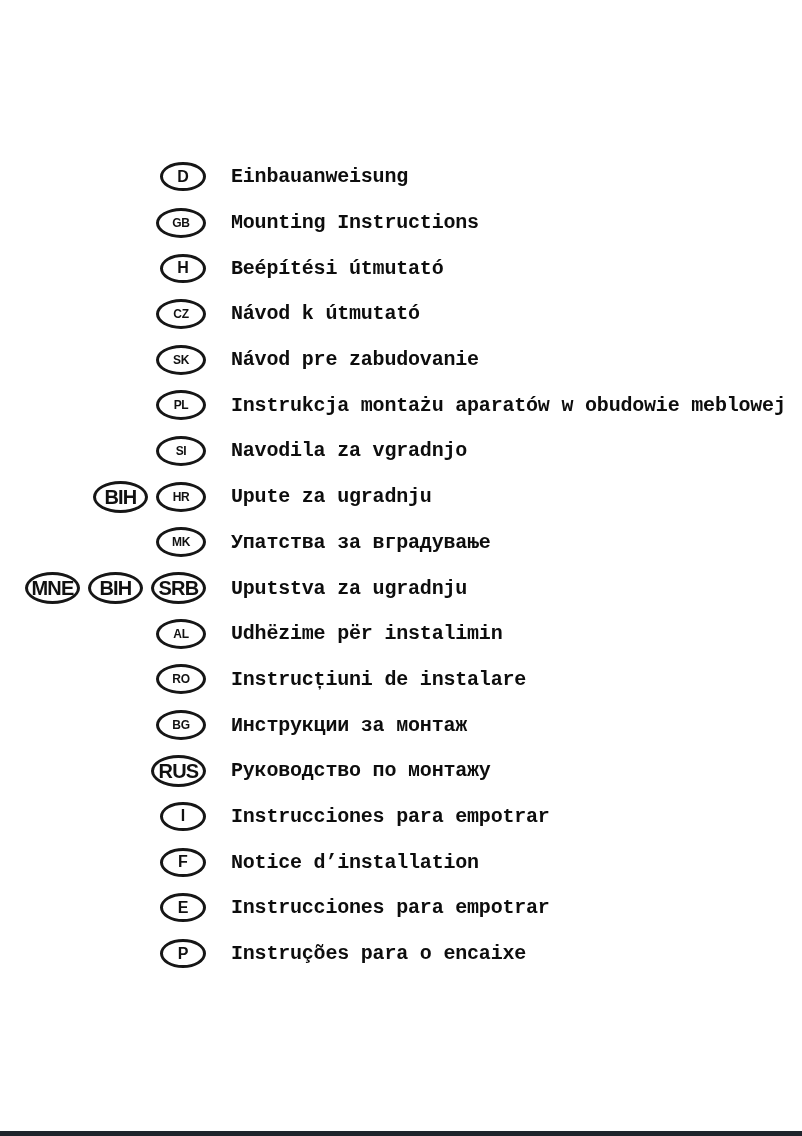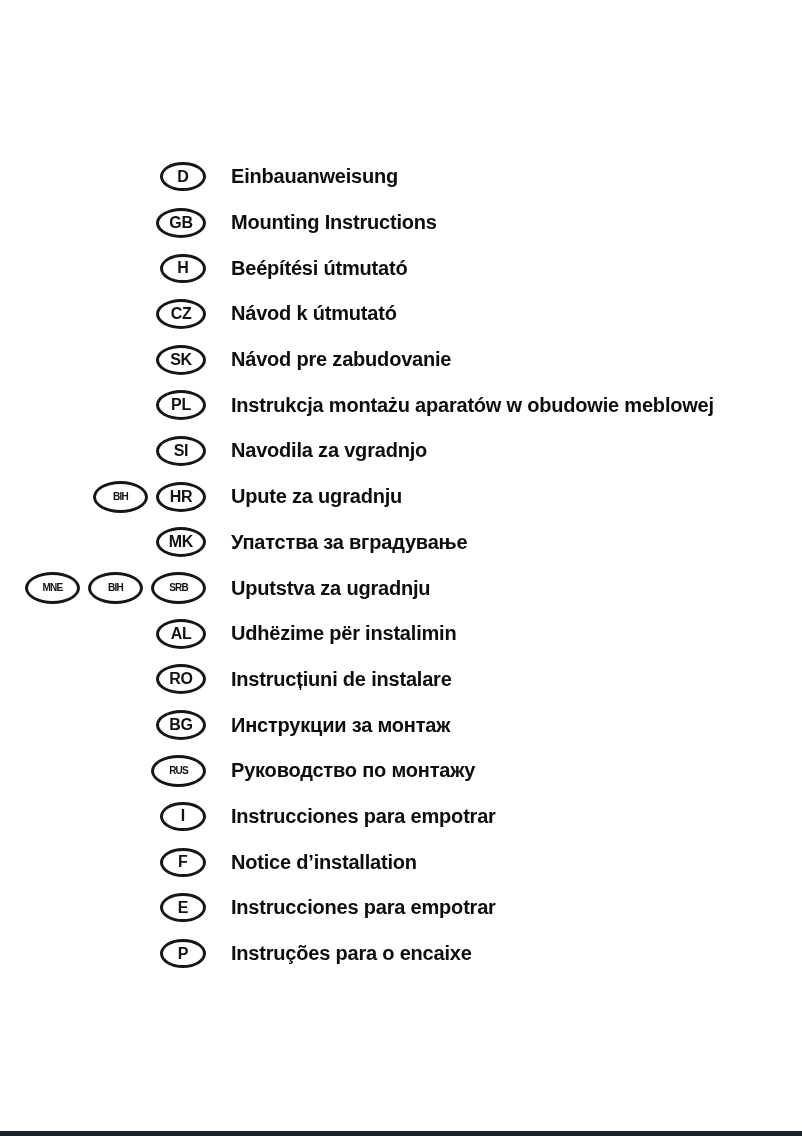--- a/index.html
+++ b/index.html
@@ -40,29 +40,30 @@
     border-radius: 50%;
     background: #ffffff;
     color: #111111;
     font-weight: bold;
     display: flex;
     align-items: center;
     justify-content: center;
     line-height: 1;
   }
   .b1 { width: 46px; height: 29px; font-size: 16px; }
-  .b2 { width: 50px; height: 30px; font-size: 16px; letter-spacing: -0.3px; }
-  .b3 { width: 55px; height: 32px; font-size: 10px; letter-spacing: -0.8px; }
+  .b2 { width: 50px; height: 30px; font-size: 12px; letter-spacing: -0.3px; }
+  .b3 { width: 55px; height: 32px; font-size: 20px; letter-spacing: -0.8px; }
   .label {
     margin-left: 25px;
     font-size: 20px;
     font-weight: bold;
     color: #0d0d0d;
     letter-spacing: -0.2px;
     white-space: nowrap;
+    font-family: Liberation Mono, monospace;
   }
   .bottom-rule {
     position: absolute;
     left: 0;
     bottom: 0;
     width: 100%;
     height: 5px;
   }
 </style>
 </head>

